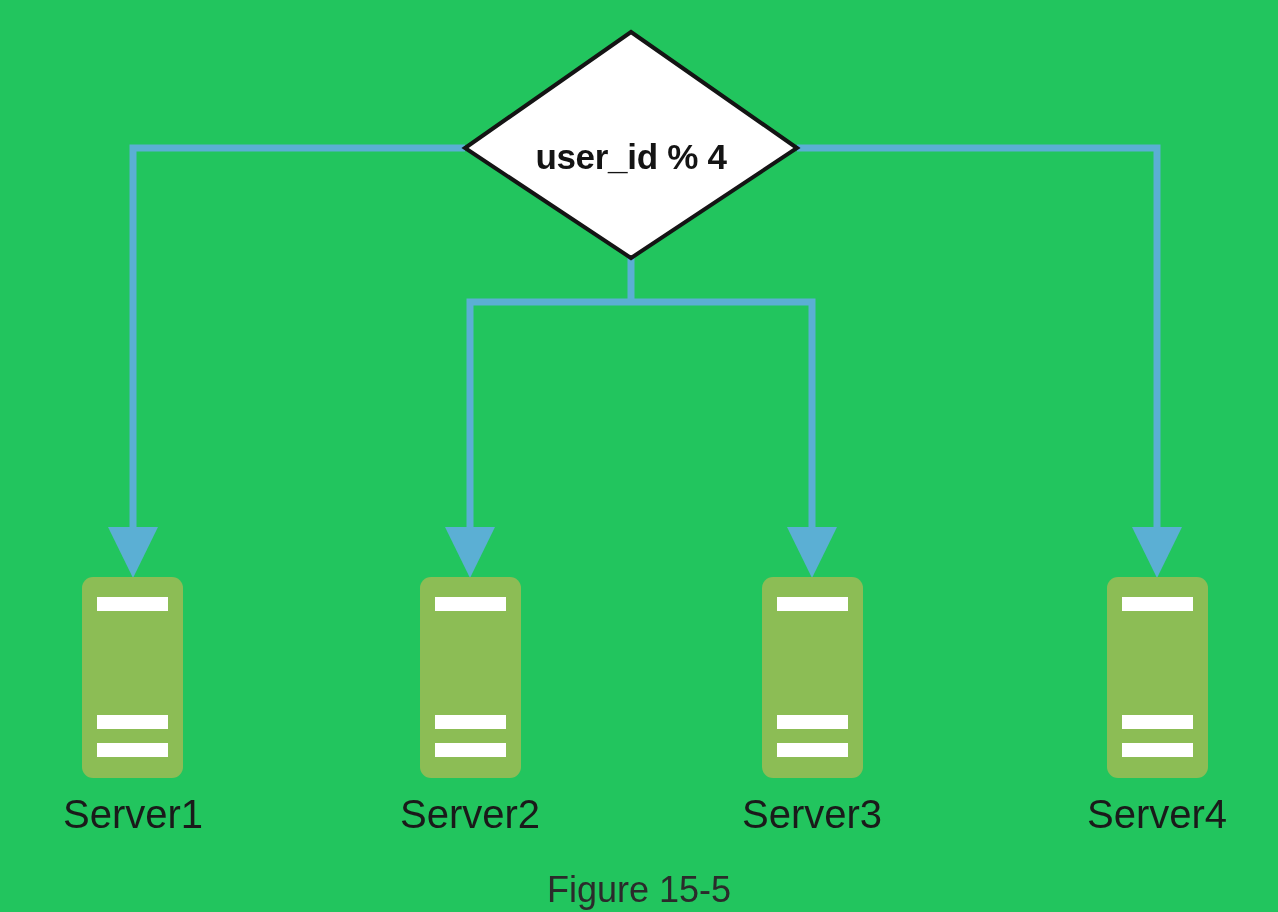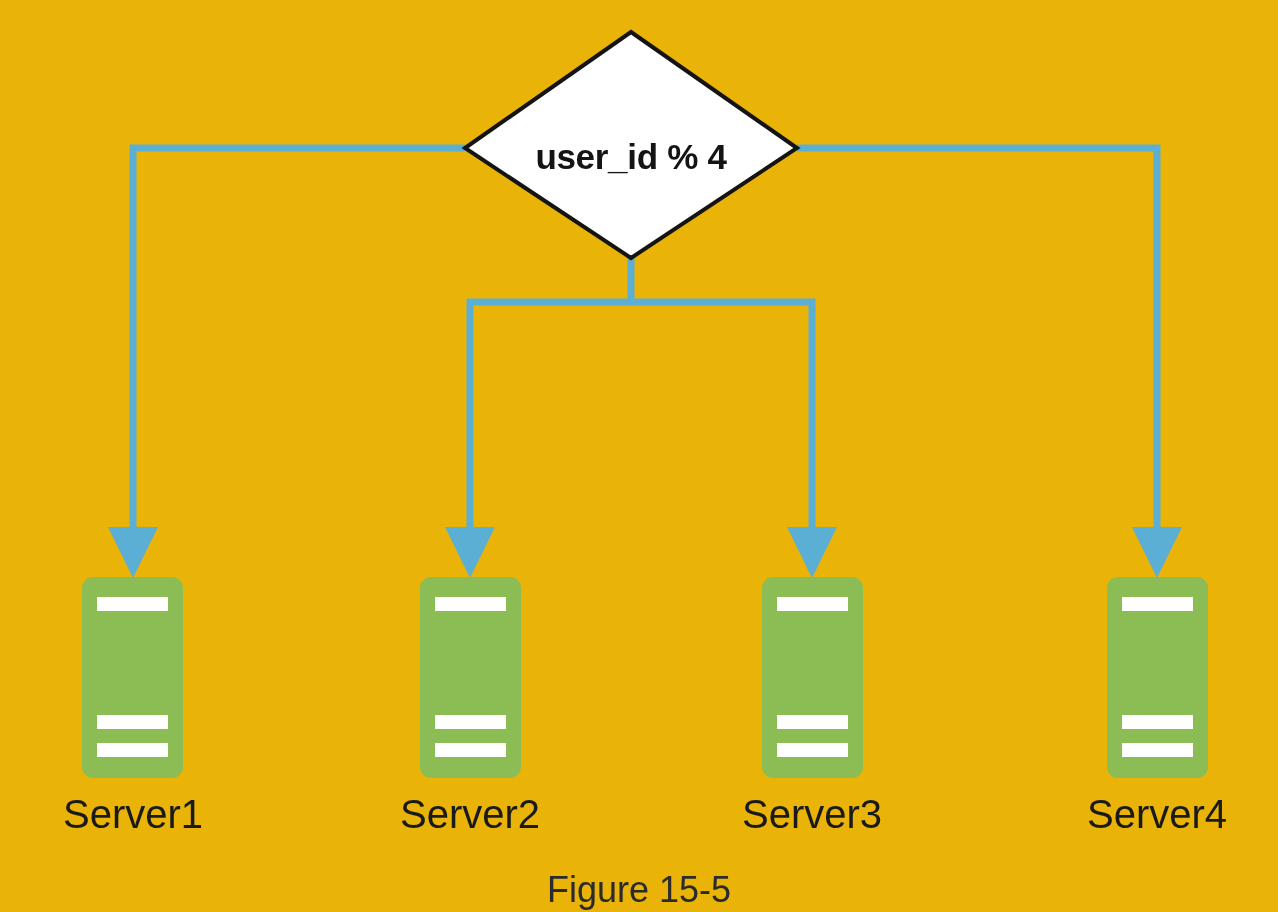--- a/index.html
+++ b/index.html
@@ -7,21 +7,21 @@
     padding: 0;
     background: #ffffff;
   }
   body {
     font-family: "Liberation Sans", sans-serif;
   }
   #figure-root {
     position: relative;
     width: 1278px;
     height: 912px;
-    background: #eab308;
+    background: #22c55e;
     overflow: hidden;
     text-align: center;
   }
   #diagram-svg {
     position: absolute;
     left: 0;
     top: 0;
     width: 1278px;
     height: 912px;
     display: block;

